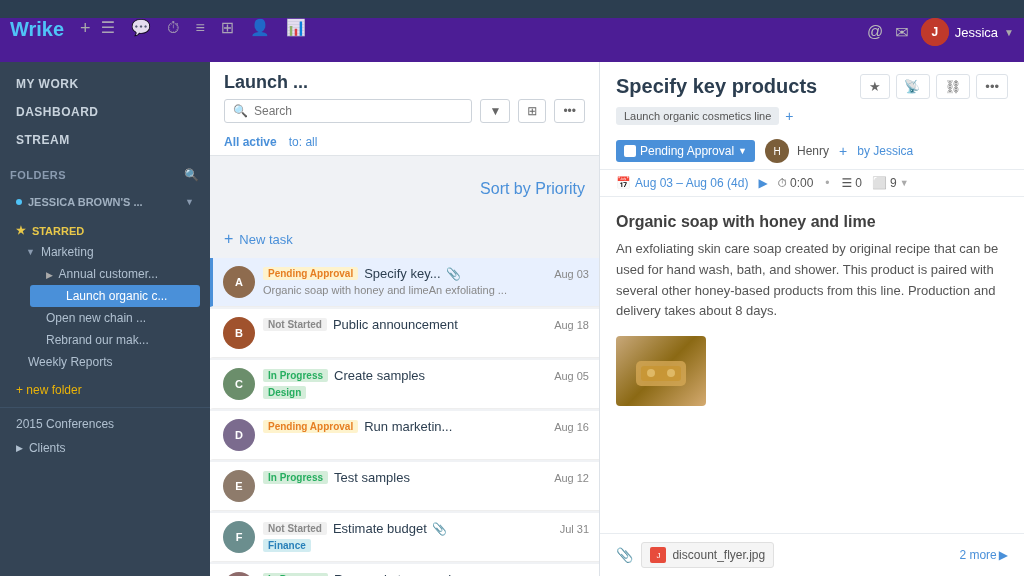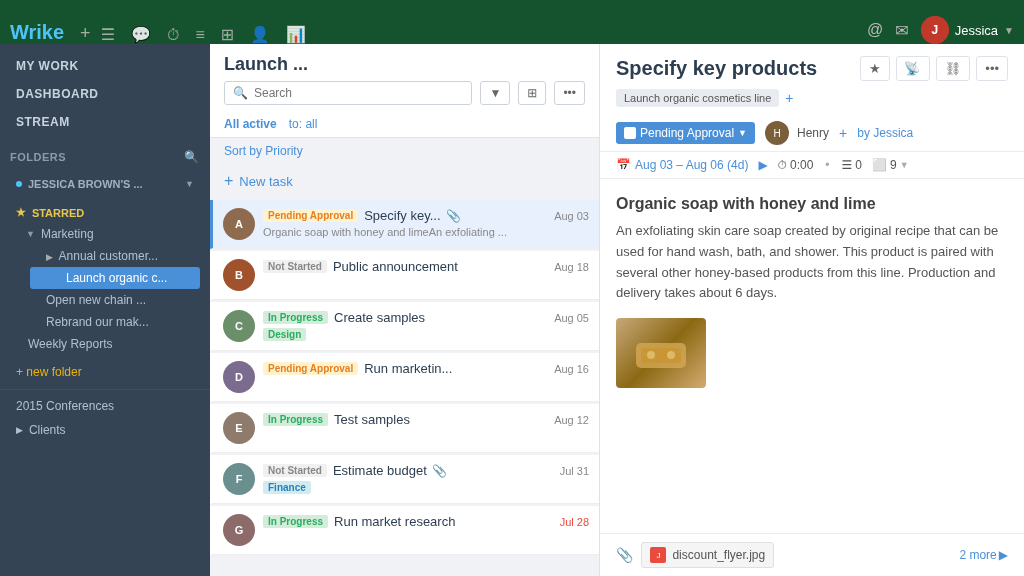--- a/index.html
+++ b/index.html
@@ -1,19 +1,19 @@
 <!DOCTYPE html>
 <html><head>
   <meta charset="utf-8">
   <style>
     * { box-sizing: border-box; margin: 0; padding: 0; }
     body { font-family: -apple-system, BlinkMacSystemFont, 'Segoe UI', Arial, sans-serif; font-size: 13px; background: #2c3e50; overflow: hidden; width: 1024px; height: 576px; display: flex; flex-direction: column; }
 
     
-    .topbar { background: #14532d; height: 44px; display: flex; align-items: flex-end; padding: 0 10px; gap: 10px; flex-shrink: 0; }
+    .topbar { background: #4c1d95; height: 44px; display: flex; align-items: flex-start; padding: 0 10px; gap: 10px; flex-shrink: 0; margin-top: 18px; }
     .topbar-logo { display: flex; align-items: center; gap: 6px; color: white; font-size: 20px; font-weight: bold; margin-right: 6px; }
     .topbar-logo span { color: #4fc3f7; }
     .topbar-plus { color: #aaa; font-size: 18px; cursor: pointer; }
     .topbar-icons { display: flex; align-items: center; gap: 16px; flex: 1; }
     .topbar-icon { color: #bbb; font-size: 16px; cursor: pointer; opacity: 0.85; }
     .topbar-right { display: flex; align-items: center; gap: 12px; margin-left: auto; }
     .topbar-at { color: #bbb; font-size: 16px; cursor: pointer; }
     .topbar-bell { color: #bbb; font-size: 16px; cursor: pointer; }
     .topbar-user { display: flex; align-items: center; gap: 6px; color: white; cursor: pointer; }
     .topbar-avatar { width: 28px; height: 28px; border-radius: 50%; background: #c0392b; display: flex; align-items: center; justify-content: center; overflow: hidden; }
@@ -52,21 +52,21 @@
     .tasklist-toolbar { display: flex; align-items: center; gap: 8px; padding-bottom: 8px; }
     .tasklist-search { display: flex; align-items: center; border: 1px solid #cdd3da; border-radius: 3px; padding: 4px 8px; gap: 6px; background: white; flex: 1; }
     .tasklist-search input { border: none; outline: none; font-size: 12px; color: #555; background: transparent; width: 100%; }
     .tasklist-search-icon { color: #aaa; font-size: 12px; }
     .tasklist-filter-btn { border: 1px solid #cdd3da; border-radius: 3px; padding: 4px 8px; background: white; cursor: pointer; color: #666; font-size: 12px; }
     .tasklist-more-btn { border: 1px solid #cdd3da; border-radius: 3px; padding: 4px 8px; background: white; cursor: pointer; color: #666; font-size: 12px; }
     .tasklist-filters { display: flex; align-items: center; gap: 6px; padding: 4px 0 6px; }
     .filter-active { color: #4a90d9; font-size: 12px; font-weight: 600; cursor: pointer; }
     .filter-sep { color: #aaa; font-size: 12px; }
     .filter-to-all { color: #4a90d9; font-size: 12px; cursor: pointer; }
-    .sort-bar { padding: 6px 14px; font-size: 12px; color: #888; display: flex; }
+    .sort-bar { padding: 24px 14px; font-size: 16px; color: #888; display: flex; justify-content: flex-end; }
     .sort-bar span { color: #4a90d9; cursor: pointer; }
     .new-task { padding: 8px 14px; display: flex; align-items: center; gap: 6px; color: #4a90d9; font-size: 13px; cursor: pointer; }
     .tasks { overflow-y: auto; flex: 1; }
     .task-item { background: white; margin: 2px 0; border-left: 3px solid transparent; padding: 8px 10px; display: flex; align-items: flex-start; gap: 8px; cursor: pointer; border-bottom: 1px solid #eee; }
     .task-item.selected { background: #e8f0fe; border-left-color: #4a90d9; }
     .task-avatar { width: 32px; height: 32px; border-radius: 50%; background: #ccc; flex-shrink: 0; display: flex; align-items: center; justify-content: center; overflow: hidden; font-size: 11px; font-weight: bold; color: white; }
     .task-content { flex: 1; overflow: hidden; }
     .task-top { display: flex; align-items: center; gap: 6px; margin-bottom: 3px; }
     .task-title { font-size: 13px; color: #2c3e50; font-weight: 500; white-space: nowrap; overflow: hidden; text-overflow: ellipsis; }
     .task-date { font-size: 11px; color: #888; margin-left: auto; flex-shrink: 0; }
@@ -363,21 +363,21 @@
         <span>0</span>
       </div>
       <div class="dates-box">
         <span>⬜</span>
         <span>9</span>
         <span style="font-size:9px;color:#aaa;">▼</span>
       </div>
     </div>
     <div class="detail-body">
       <h3>Organic soap with honey and lime</h3>
-      <p>An exfoliating skin care soap created by original recipe that can be used for hand wash, bath, and shower. This product is paired with several other honey-based products from this line. Production and delivery takes about 6 days.</p>
+      <p>An exfoliating skin care soap created by original recipe that can be used for hand wash, bath, and shower. This product is paired with several other honey-based products from this line. Production and delivery takes about 8 days.</p>
       <div class="detail-image">
         <div class="detail-image-inner">
           <svg width="60" height="40" viewBox="0 0 60 40">
             <rect x="5" y="10" width="50" height="25" rx="5" fill="#d4a855" opacity="0.8"></rect>
             <rect x="10" y="15" width="40" height="15" rx="3" fill="#c8922a" opacity="0.6"></rect>
             <circle cx="20" cy="22" r="4" fill="#e8c87a" opacity="0.7"></circle>
             <circle cx="40" cy="22" r="4" fill="#e8c87a" opacity="0.7"></circle>
           </svg>
         </div>
       </div>

